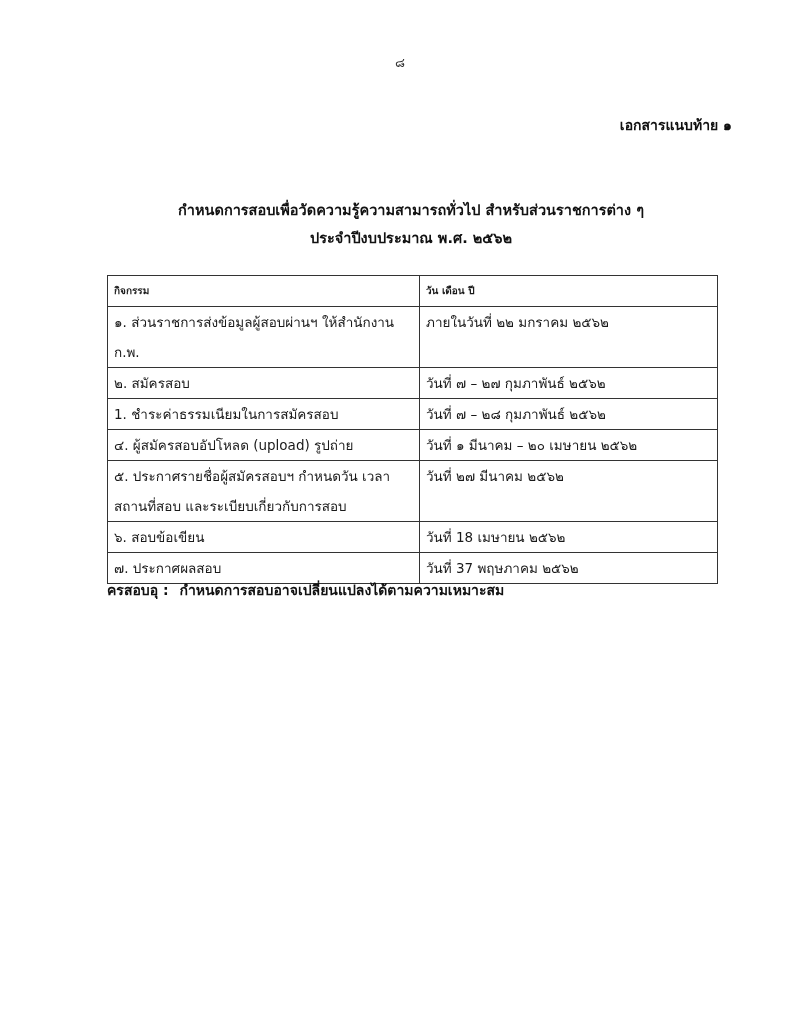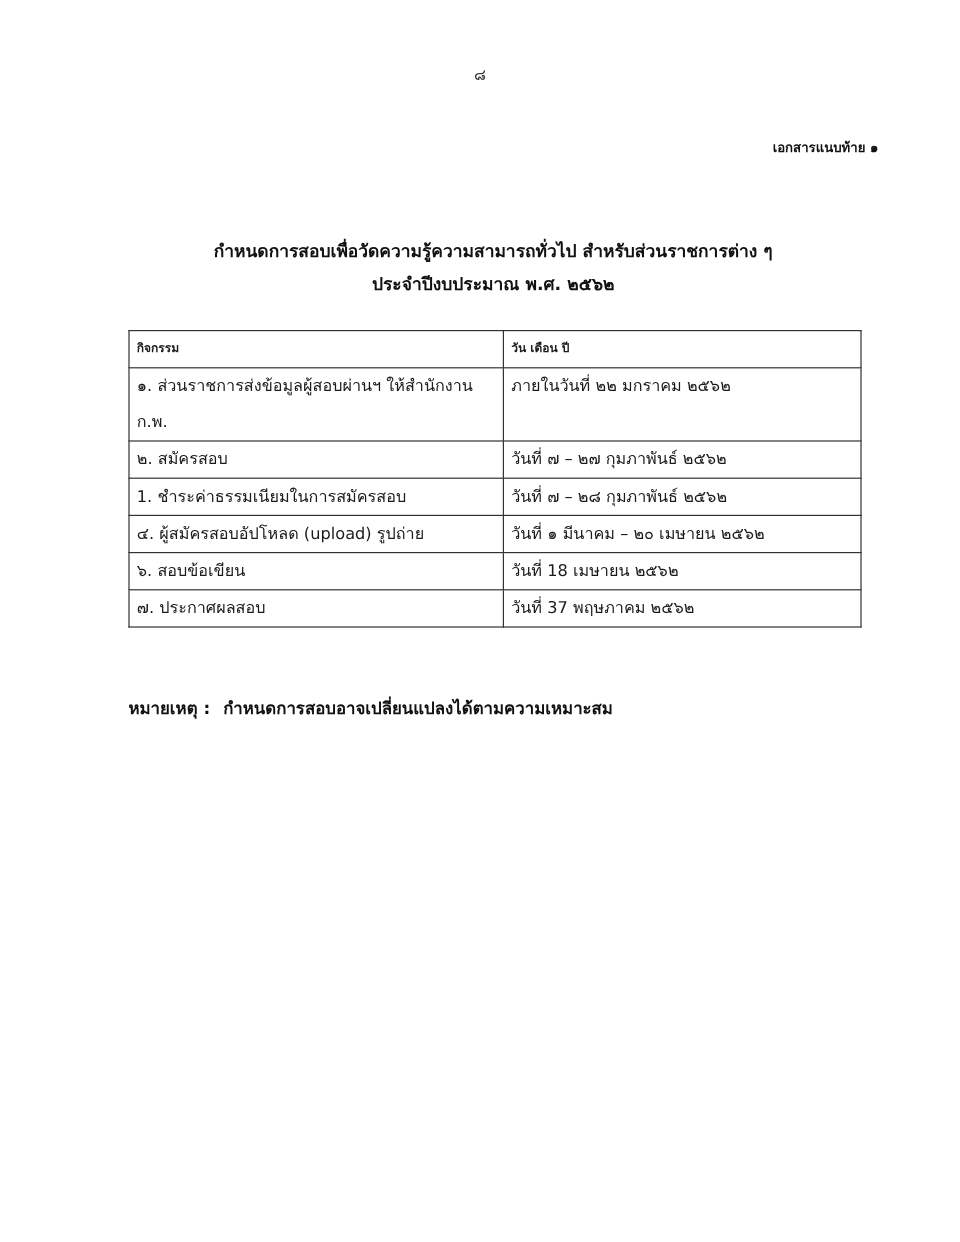--- a/index.html
+++ b/index.html
@@ -7,21 +7,21 @@
     width: 800px; height: 1035px; position: relative; overflow: hidden;
     font-family: "DejaVu Sans", "Liberation Sans", sans-serif;
     color: #1a1a1a;
   }
   .page-number {
     position: absolute; top: 52px; left: 0; width: 800px; text-align: center;
     font-size: 13px; color: #333;
   }
   .attachment-label {
     position: absolute; top: 114px; right: 68px;
-    font-size: 11px; font-weight: bold; color: #111;
+    font-size: 14px; font-weight: bold; color: #111;
   }
   .title {
     position: absolute; top: 196px; left: 0; width: 822px; text-align: center;
     font-size: 14.5px; font-weight: bold; line-height: 28px; color: #111;
   }
   table.schedule {
     position: absolute; top: 275px; left: 107px; width: 610px;
     border-collapse: collapse; table-layout: fixed;
     font-size: 13.5px;
   }
@@ -77,27 +77,34 @@
       <td class="date">วันที่ ๗ – ๒๗ กุมภาพันธ์ ๒๕๖๒</td>
     </tr>
     <tr>
       <td>1. ชำระค่าธรรมเนียมในการสมัครสอบ</td>
       <td class="date">วันที่ ๗ – ๒๘ กุมภาพันธ์ ๒๕๖๒</td>
     </tr>
     <tr>
       <td>๔. ผู้สมัครสอบอัปโหลด (upload) รูปถ่าย</td>
       <td class="date">วันที่ ๑ มีนาคม – ๒๐ เมษายน ๒๕๖๒</td>
     </tr>
+    <tr class="tall">
+      <td>
+        <div>๕. ประกาศรายชื่อผู้สมัครสอบฯ กำหนดวัน เวลา</div>
+        <div>สถานที่สอบ และระเบียบเกี่ยวกับการสอบ</div>
+      </td>
+      <td class="date">วันที่ ๒๗ มีนาคม ๒๕๖๒</td>
+    </tr>
     <tr>
       <td>๖. สอบข้อเขียน</td>
       <td class="date">วันที่ 18 เมษายน ๒๕๖๒</td>
     </tr>
     <tr>
       <td>๗. ประกาศผลสอบ</td>
       <td class="date">วันที่ 37 พฤษภาคม ๒๕๖๒</td>
     </tr>
   </tbody>
 </table>
 
 <div class="remark">
-  <span>หมายเหตุ :</span>
+  <span>ครสอบอุ :</span>
   <span class="remark-text">กำหนดการสอบอาจเปลี่ยนแปลงได้ตามความเหมาะสม</span>
 </div>
 
 </body></html>

